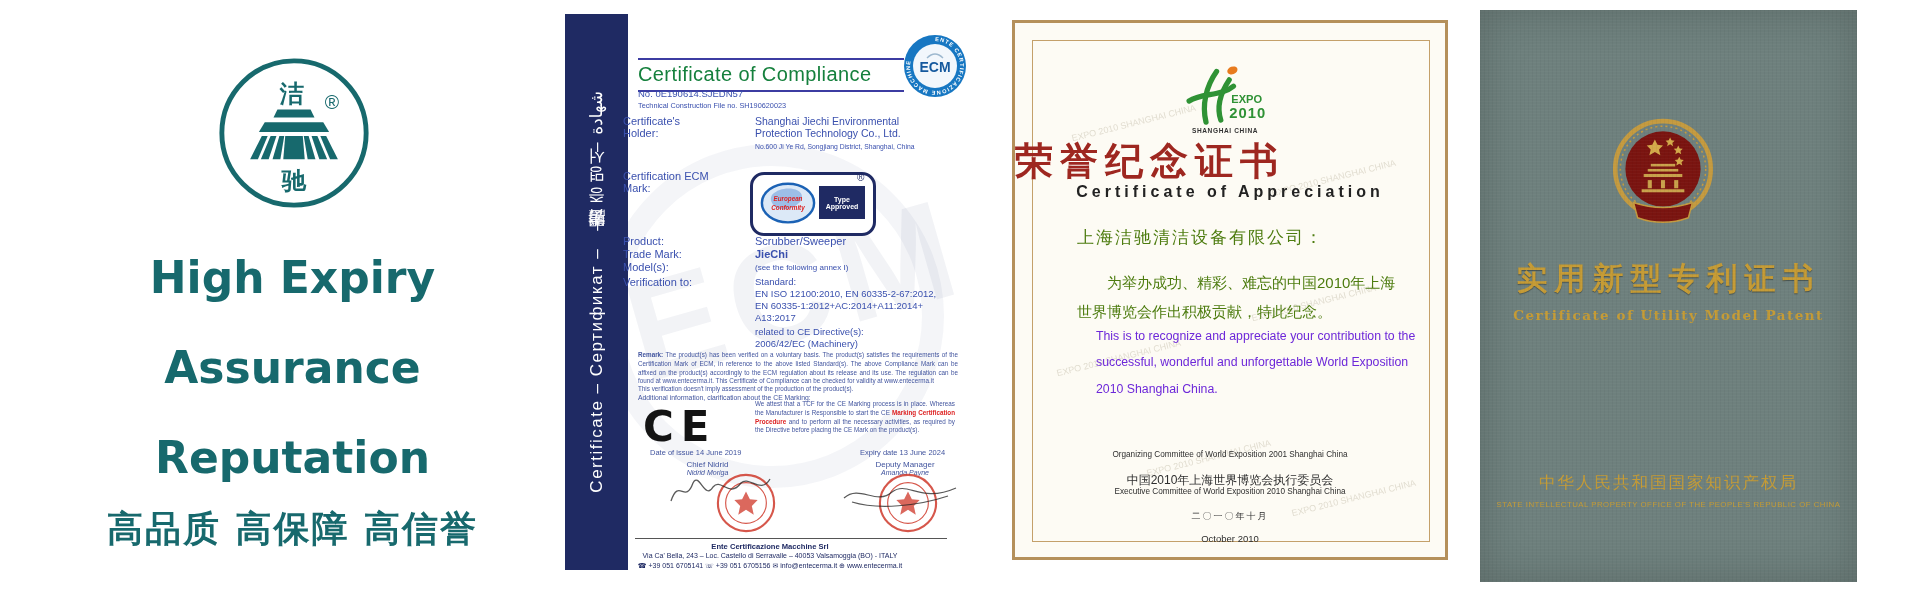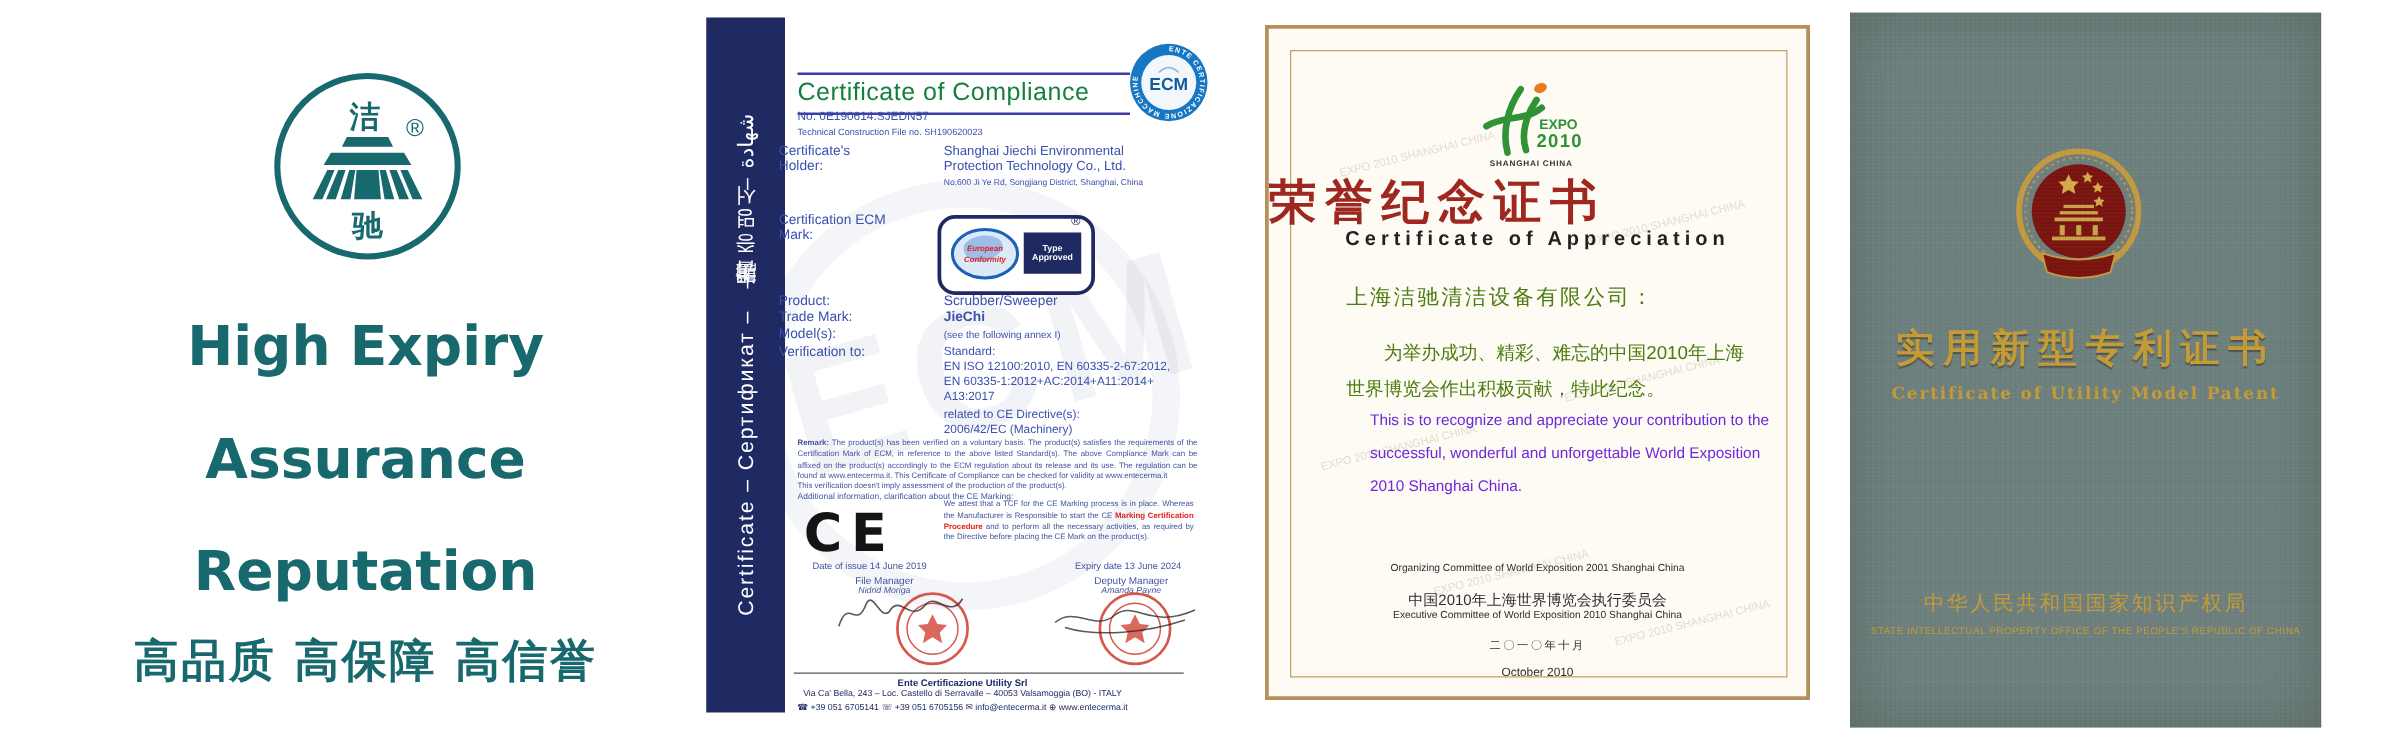--- a/index.html
+++ b/index.html
@@ -160,21 +160,21 @@
 
     <div class="abs" style="left:78px;top:388px;font-size:42px;font-weight:bold;letter-spacing:7px;color:#141414;font-family:'DejaVu Sans',sans-serif;">CE</div>
     <div class="abs tiny" style="left:190px;top:386px;width:200px;">
       <span>We attest that a TCF for the CE Marking process is in place. Whereas the Manufacturer is Responsible to start the CE </span><span style="color:#d22;font-weight:bold;">Marking Certification Procedure</span><span> and to perform all the necessary activities, as required by the Directive before placing the CE Mark on the product(s).</span>
     </div>
 
     <div class="abs" style="left:85px;top:434px;font-size:7.5px;color:#41549e;">Date of issue 14 June 2019</div>
     <div class="abs" style="left:295px;top:434px;font-size:7.5px;color:#41549e;">Expiry date 13 June 2024</div>
 
     <div class="abs c" style="left:85px;top:446px;width:115px;">
-      <div style="font-size:8px;color:#41549e;">File Manager</div>
+      <div style="font-size:8px;color:#41549e;">Chief Nidrid</div>
       <div style="font-size:7px;font-style:italic;color:#41549e;">Nidrid Moriga</div>
     </div>
     <div class="abs c" style="left:280px;top:446px;width:120px;">
       <div style="font-size:8px;color:#41549e;">Deputy Manager</div>
       <div style="font-size:7px;font-style:italic;color:#41549e;">Amanda Payne</div>
     </div>
 
     <svg class="abs stamp" style="left:150px;top:458px;" width="62" height="62" viewBox="0 0 64 64">
       <circle cx="32" cy="32" r="29" fill="none" stroke="#cf3a2c" stroke-width="2.2"></circle>
       <circle cx="32" cy="32" r="21" fill="none" stroke="#cf3a2c" stroke-width="1.2"></circle>
@@ -186,21 +186,21 @@
       <path d="M32,20 l4,8 8,1 -6,6 2,9 -8,-5 -8,5 2,-9 -6,-6 8,-1 z" fill="#cf3a2c" opacity="0.9"></path>
     </svg>
     <svg class="abs" style="left:100px;top:455px;" width="110" height="40" viewBox="0 0 110 40">
       <path d="M6,32 C14,8 20,36 28,14 C34,2 40,32 48,18 C56,8 64,30 76,14 C84,6 96,26 105,10" stroke="#222" fill="none" stroke-width="1.3" opacity="0.75"></path>
     </svg>
     <svg class="abs" style="left:275px;top:460px;" width="120" height="36" viewBox="0 0 120 36">
       <path d="M4,24 C20,10 36,32 52,18 C68,6 80,30 116,14 M12,28 C38,36 78,32 108,22" stroke="#222" fill="none" stroke-width="1.2" opacity="0.75"></path>
     </svg>
 
     <div class="abs sep"></div>
-    <div class="abs foot" style="top:528px;font-size:7.6px;font-weight:bold;">Ente Certificazione Utility Srl</div>
+    <div class="abs foot" style="top:528px;font-size:7.6px;font-weight:bold;">Ente Certificazione Macchine Srl</div>
     <div class="abs foot" style="top:538px;font-size:7px;">Via Ca' Bella, 243 – Loc. Castello di Serravalle – 40053 Valsamoggia (BO) - ITALY</div>
     <div class="abs foot" style="top:548px;font-size:7px;">☎ +39 051 6705141   ☏ +39 051 6705156   ✉ info@entecerma.it   ⊕ www.entecerma.it</div>
   </div>
 
   <div class="abs appr-doc">
     <div class="abs appr-inner"></div>
 
     <div class="abs appr-wm" style="left:55px;top:95px;">EXPO 2010 SHANGHAI CHINA</div>
     <div class="abs appr-wm" style="left:255px;top:150px;">EXPO 2010 SHANGHAI CHINA</div>
     <div class="abs appr-wm" style="left:40px;top:330px;">EXPO 2010 SHANGHAI CHINA</div>

